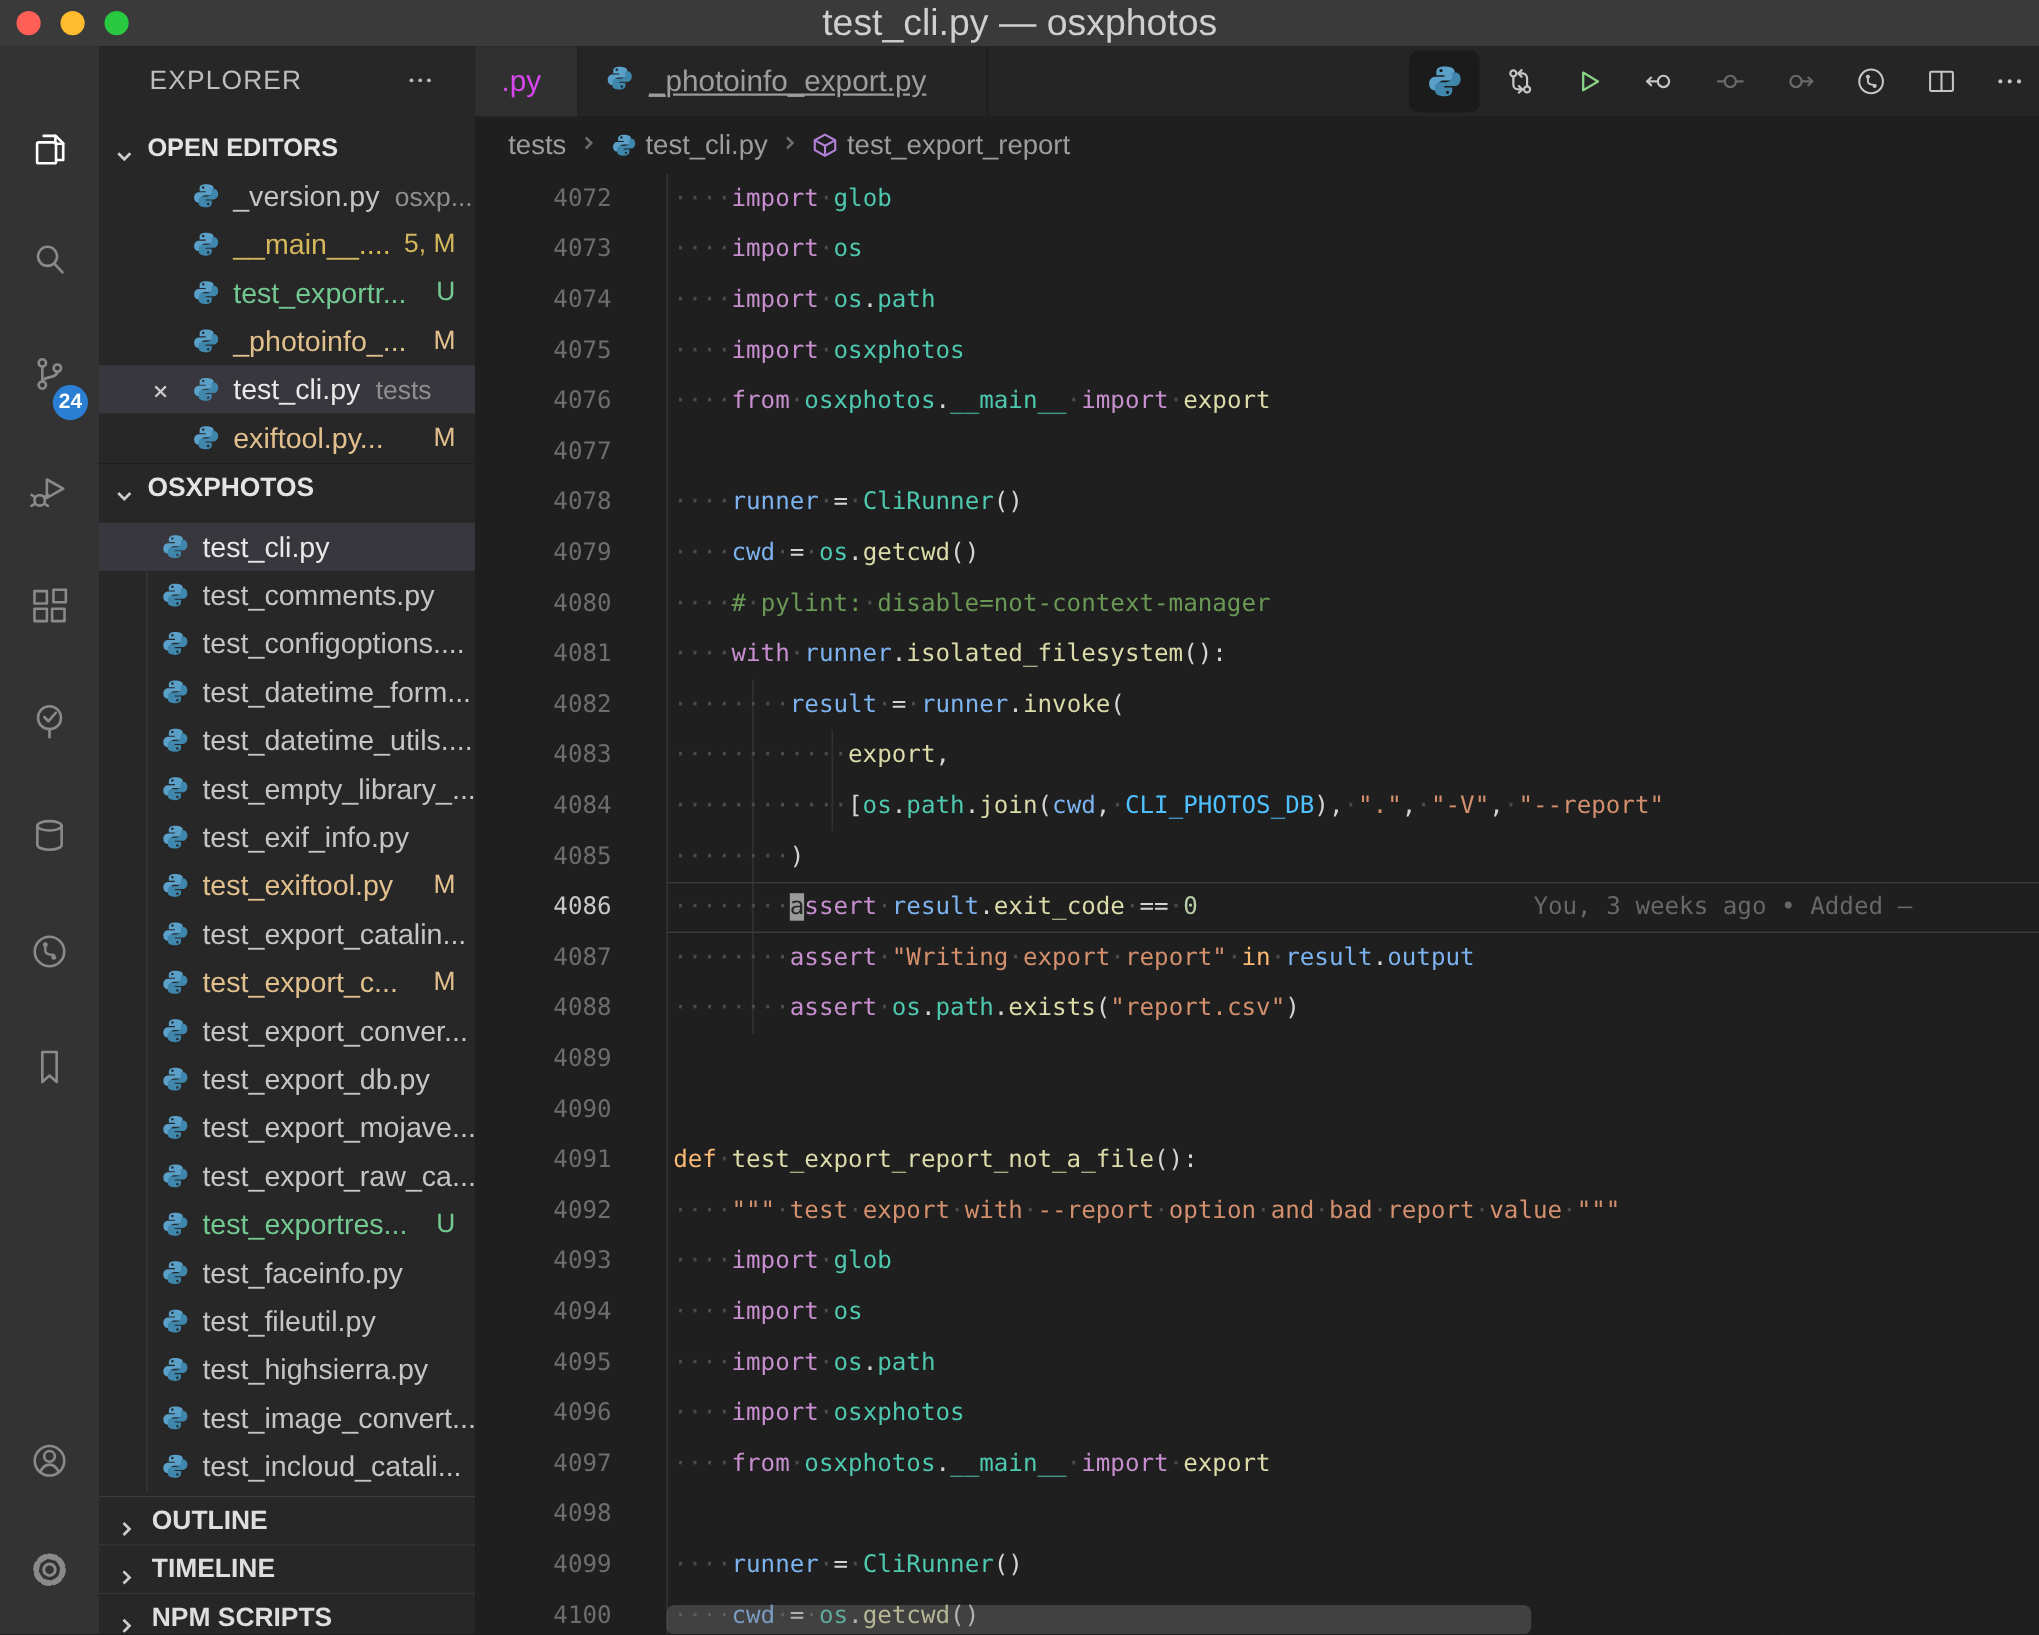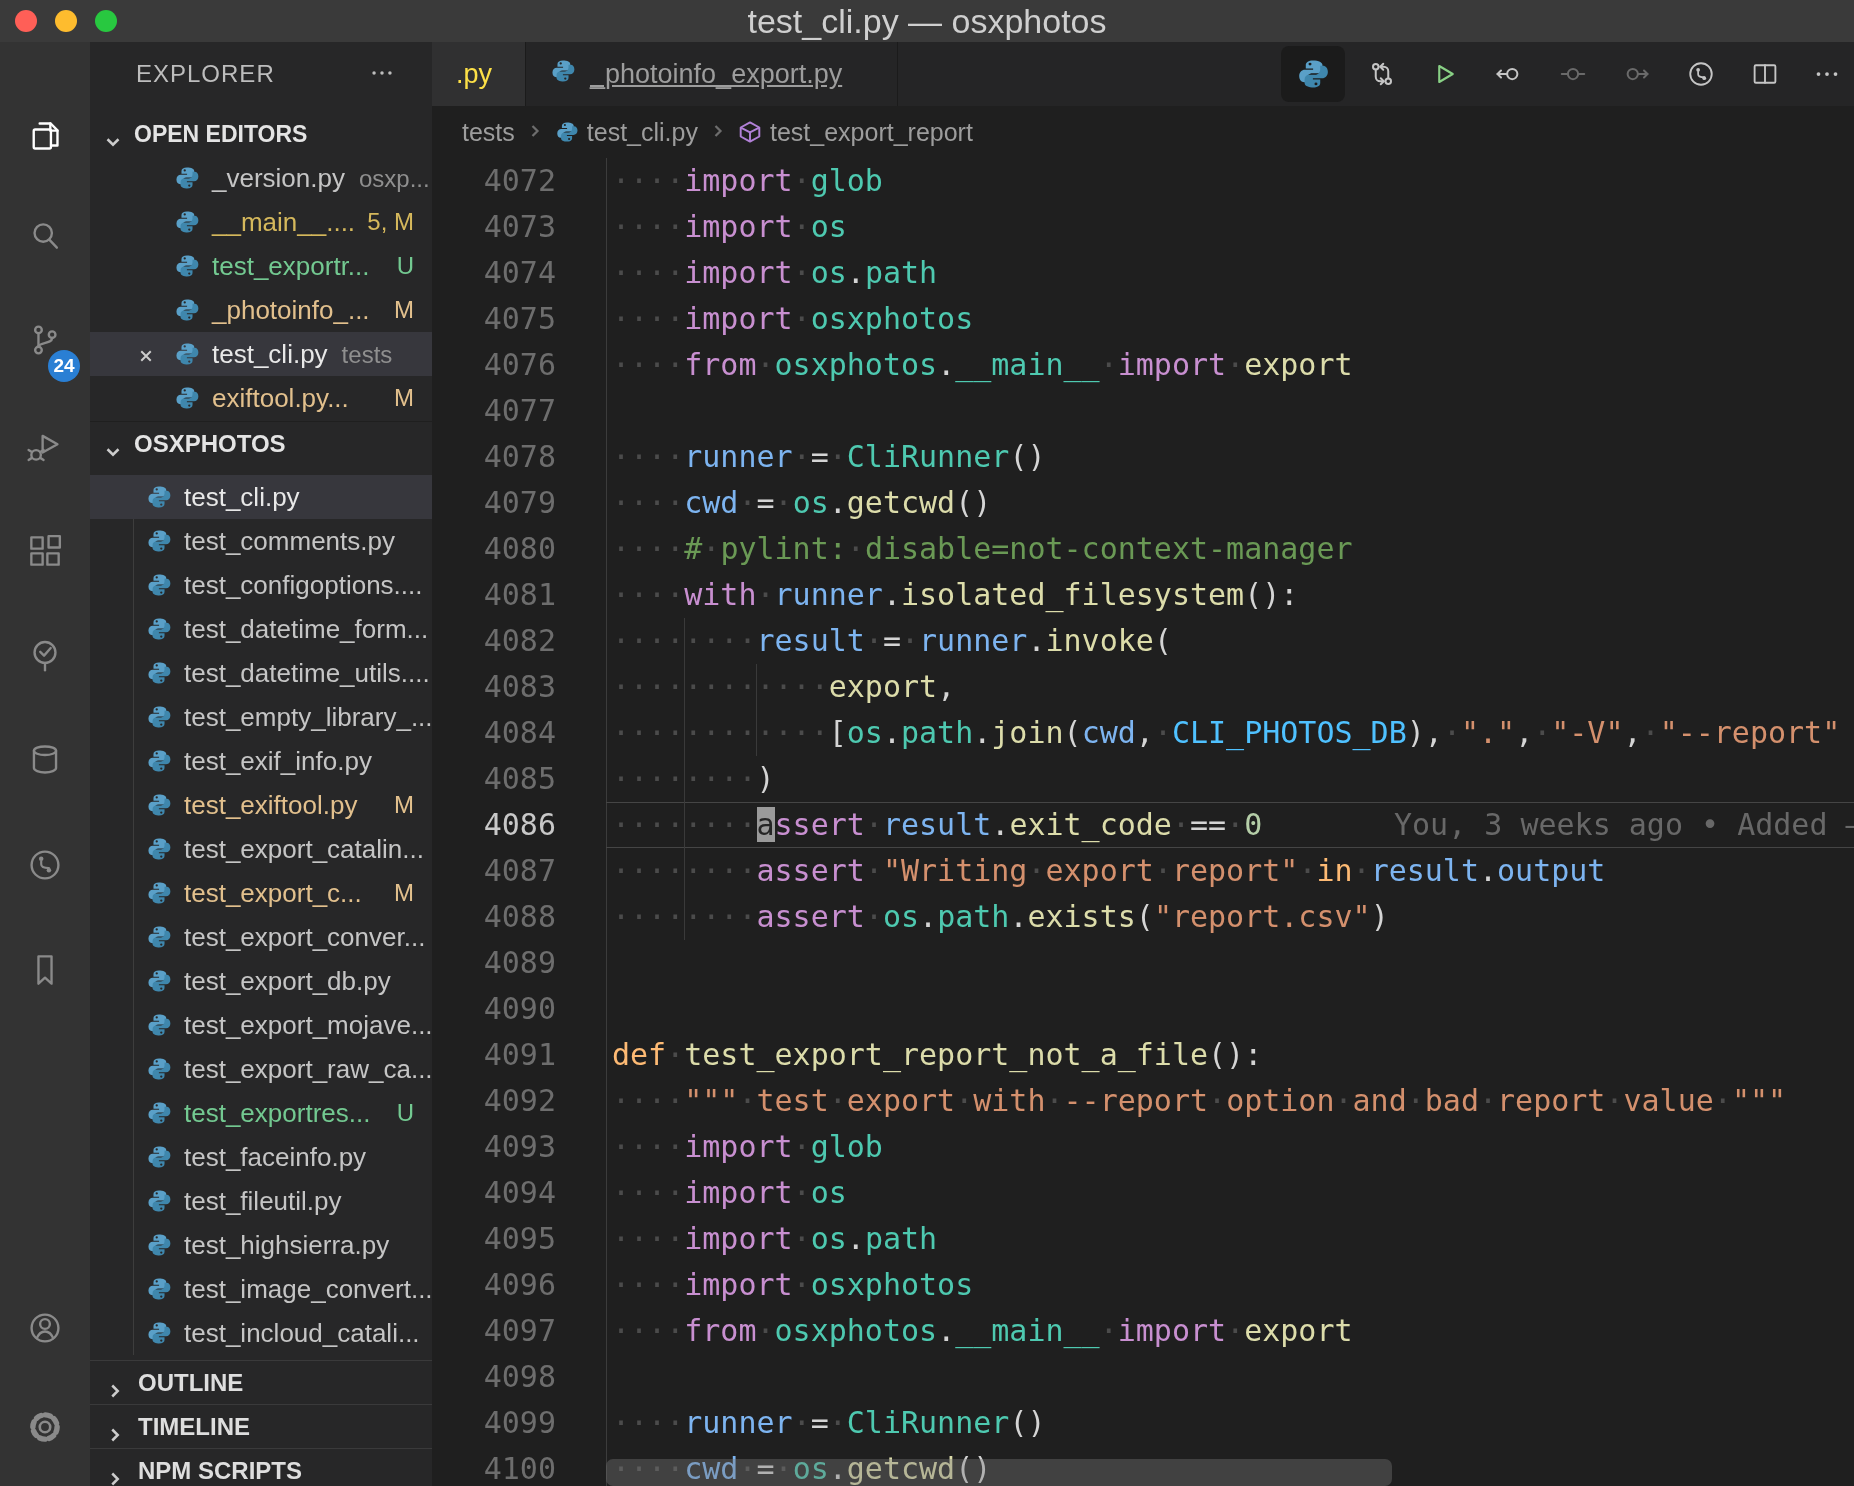--- a/index.html
+++ b/index.html
@@ -47,37 +47,37 @@
   .bottom-sec{position:absolute;left:0;width:100%;height:44px;border-top:1px solid #3a3a3b;
               color:#dedede;font-weight:bold;font-size:24px;line-height:44px;background:#272728;}
   .bottom-sec .chev{position:absolute;left:14px;top:11px;color:#cccccc;}
   .bottom-sec .lbl{position:absolute;left:48px;}
   
   .tabsbar{position:absolute;left:432px;top:42px;width:1422px;height:64px;background:#252526;}
   .tabs{position:absolute;left:0;top:0;height:64px;display:flex;}
   .tab{height:64px;box-sizing:border-box;border-right:1px solid #1b1b1b;display:flex;align-items:center;
        font-size:27px;color:#9d9d9d;padding:0 24px;white-space:nowrap;overflow:hidden;}
   .tab .ticon{margin-right:14px;flex:none;}
-  .tab.active{background:#303031;color:#fde047;}
+  .tab.active{background:#303031;color:#d946ef;}
   .py-action{position:absolute;left:849px;top:4px;width:64px;height:56px;background:#1b1b1b;border-radius:8px;
              display:flex;align-items:center;justify-content:center;}
   .tb-icon{position:absolute;top:17px;width:30px;height:30px;color:#c5c5c5;}
   .tb-icon svg{stroke:currentColor;fill:none;stroke-width:1.6;stroke-linecap:round;stroke-linejoin:round;}
   .tb-dim{color:#6a6a6a;}
   .tb-green{color:#89d185;}
   
   .breadcrumbs{position:absolute;left:432px;top:106px;width:1422px;height:52px;background:#1f1f1f;
                display:flex;align-items:center;padding-left:30px;box-sizing:border-box;font-size:25px;color:#9d9d9d;}
   .bc-item{display:flex;align-items:center;white-space:nowrap;}
   .bc-chev{margin:0 10px;color:#6d6d6d;}
   .bc-ico{margin-right:8px;display:flex;}
   
   .editor{position:absolute;left:432px;top:158px;width:1422px;height:1328px;overflow:hidden;background:#1f1f1f;}
   .vline{position:absolute;left:174px;top:0;bottom:0;width:1px;background:#3c3c3c;}
-  .cl{position:relative;height:46px;font-family:"DejaVu Sans Mono",monospace;font-size:30px;line-height:46px;white-space:pre;}
+  .cl{position:relative;height:46px;font-family:"DejaVu Sans Mono",monospace;font-size:22px;line-height:46px;white-space:pre;}
   .ln{position:absolute;left:0;top:0;width:124px;text-align:right;color:#6d6d6d;}
   .lc{position:absolute;left:180px;top:0;}
   .guide{position:absolute;top:0;bottom:0;width:1px;background:#3a3a3a;}
   .cl.current .ln{color:#c8c8c8;}
   .cl.current::before{content:"";position:absolute;left:174px;right:0;top:0;height:44px;
                       border-top:1px solid #454545;border-bottom:1px solid #454545;}
   .blame{position:absolute;left:962px;top:0;color:#686868;white-space:pre;}
   .kw{color:#c88fd0;} .kwb{color:#fdba74;} .mod{color:#4ec9b0;} .fn{color:#dcdcaa;}
   .var{color:#7db4f0;} .const{color:#4fc1ff;} .str{color:#d4906d;} .com{color:#6a9955;}
   .num{color:#b5cea8;} .pun{color:#d4d4d4;} .dot{color:#4b4b4b;}

